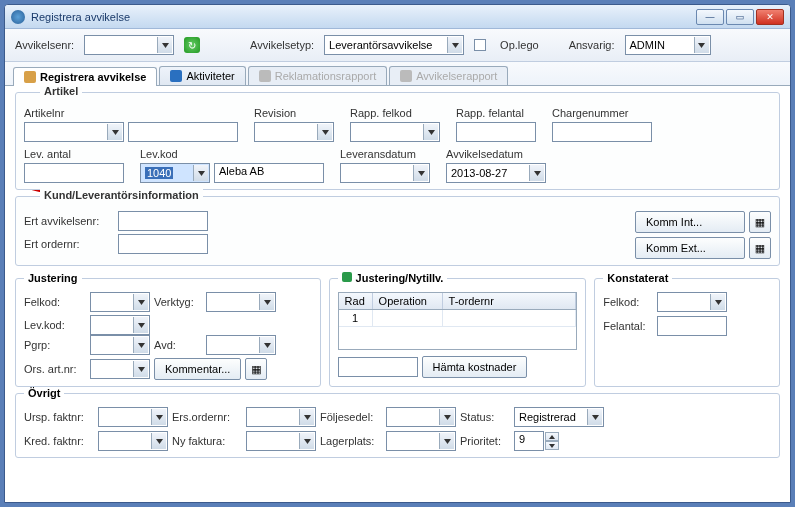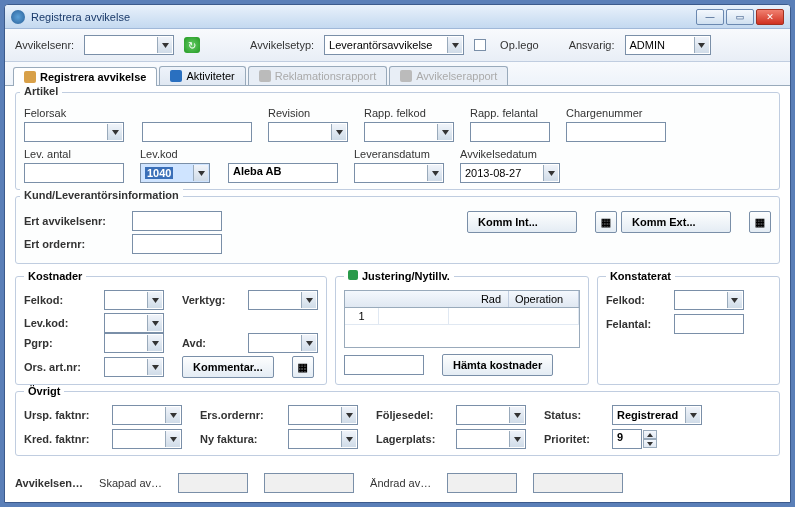--- a/index.html
+++ b/index.html
@@ -25,43 +25,43 @@
 .tab { padding: 3px 10px; border:1px solid #9ab; border-bottom:none; margin-right:2px; border-radius:3px 3px 0 0; display:flex; align-items:center; gap:4px; background: linear-gradient(#eef3fa,#e0e8f2); cursor:pointer; }
 .tab.active { background:#fff; font-weight:bold; position:relative; top:1px; }
 .tab.disabled { color:#aaa; background:#e8eef6; }
 .tab-icon { width:12px; height:12px; border-radius:2px; }
 .ti-reg { background:#d8a048; }
 .ti-act { background:#2a70c0; }
 .ti-cost { background:#2a9a4a; }
 .ti-rep { background:#bbb; }
 .content { padding: 6px 10px; position:relative; height: calc(100% - 24px - 34px - 24px); overflow:hidden; background:#fff; }
 .group { border:1px solid #c0cde0; border-radius:3px; margin-bottom:6px; padding: 14px 8px 6px 8px; position:relative; background:#fdfefe; }
-.group > .gtitle { position:absolute; top:-8px; left:4px; background:#fdfefe; padding:0 4px; font-weight:bold; color:#333; }
+.group > .gtitle { position:absolute; top:-8px; left:24px; background:#fdfefe; padding:0 4px; font-weight:bold; color:#333; }
 .row { display:flex; gap:16px; align-items:flex-start; }
 .col { display:flex; flex-direction:column; gap:2px; }
 .field-label { color:#333; margin-bottom:1px; }
 .btn { height:22px; border:1px solid #7a8fa8; background: linear-gradient(#fdfefe,#e4ecf4); border-radius:2px; padding: 0 10px; display:inline-flex; align-items:center; cursor:pointer; }
 .btn.small-sq { width:22px; padding:0; justify-content:center; }
 .grid { border:1px solid #9ab; background:#fff; }
-.grid-head { display:flex; background:linear-gradient(#f4f8fd,#e0e8f2); border-bottom:1px solid #9ab;justify-content:flex-end; }
+.grid-head { display:flex; background:linear-gradient(#f4f8fd,#e0e8f2); border-bottom:1px solid #9ab; }
 .grid-head div { padding:2px 6px; border-right:1px solid #c0cde0; }
 .grid-row { display:flex; }
 .grid-row div { padding:2px 6px; border-right:1px solid #e0e8f2; border-bottom:1px solid #e0e8f2; }
 .circle { position:absolute; border:3px solid #c00; border-radius:50%; pointer-events:none; }
 .circle1 { left:16px; top:82px; width:78px; height:26px; }
 .circle2 { left:272px; top:146px; width:90px; height:32px; }
 .footer { position:absolute; left:10px; right:10px; bottom:8px; display:flex; align-items:center; gap: 16px; }
 .spin { display:inline-flex; align-items:center; }
 .spin .txt { width:30px; }
 .spin .spbtns { display:flex; flex-direction:column; margin-left:1px;}
 .spin .sb { width:14px; height:9px; border:1px solid #9ab; background:linear-gradient(#f4f8fd,#e0e8f2); display:flex; align-items:center; justify-content:center; cursor:pointer;}
 .sb svg { width:6px; height:4px; fill:#333; }
 fieldset.inline-group { border:1px solid #c0cde0; border-radius:3px; padding: 8px 8px 6px 8px; margin:0;}
 fieldset.inline-group legend { font-weight:bold; padding:0 4px; }
-.flex-gap { display:flex; gap:18px; align-items:center;font-weight:bold; }
+.flex-gap { display:flex; gap:4px; align-items:center; }
 </style>
 </head>
 <body>
 
 <div class="window">
   <div class="titlebar">
     <div class="app-icon"></div>
     <div class="title">Registrera avvikelse</div>
     <div class="wbuttons">
       <div class="wbtn">—</div>
@@ -125,21 +125,21 @@
   </div>
 
   <div class="content">
     <div class="circle circle1"></div>
     <div class="circle circle2"></div>
 
     <div class="group">
       <div class="gtitle">Artikel</div>
       <div class="row">
         <div class="col">
-          <span class="field-label">Felorsak</span>
+          <span class="field-label">Artikelnr</span>
           <div class="flex-gap">
             <div class="combo" style="width:100px">
                 <span></span>
                 <div class="dropbtn">
                   <svg viewBox="0 0 7 5">
                     <path d="M0 0h7L3.5 5z"></path>
                   </svg>
                 </div>
               </div>
             <div class="txt" style="width:110px"></div>
@@ -226,40 +226,40 @@
         <div>
           <div class="flex-gap" style="margin-bottom:3px">
               <span class="lbl" style="width:90px">Ert avvikelsenr:</span>
               <div class="txt" style="width:90px"></div>
             </div>
           <div class="flex-gap" style="margin-bottom:3px">
               <span class="lbl" style="width:90px">Ert ordernr:</span>
               <div class="txt" style="width:90px"></div>
             </div>
         </div>
-        <div style="display:flex; flex-direction:row; gap:4px">
+        <div style="display:flex; flex-direction:column; gap:4px">
           <div class="flex-gap">
               <div class="btn" style="width:110px">
                 <span>Komm Int...</span>
               </div>
               <div class="btn small-sq">▦</div>
             </div>
           <div class="flex-gap">
               <div class="btn" style="width:110px">
                 <span>Komm Ext...</span>
               </div>
               <div class="btn small-sq">▦</div>
             </div>
         </div>
       </div>
     </div>
 
     <div style="display:flex; gap:8px">
       <fieldset class="inline-group" style="flex:1.2">
-        <legend>Kostnader</legend>
+        <legend>Justering</legend>
         <div class="flex-gap" style="margin-bottom:3px">
             <span class="lbl" style="width:62px">Felkod:</span>
             <div class="combo" style="width:60px">
               <span></span>
               <div class="dropbtn">
                 <svg viewBox="0 0 7 5">
                   <path d="M0 0h7L3.5 5z"></path>
                 </svg>
               </div>
             </div>
@@ -320,20 +320,21 @@
             <div class="btn small-sq">▦</div>
           </div>
       </fieldset>
 
       <fieldset class="inline-group" style="flex:1">
         <legend><span style="display:inline-block;width:10px;height:10px;background:#2a9a4a;border-radius:2px;margin-right:4px"></span><span>Justering/Nytillv.</span></legend>
         <div class="grid">
           <div class="grid-head">
             <div style="width:34px">Rad</div>
             <div style="width:70px">Operation</div>
+            <div style="flex:1">T-ordernr</div>
           </div>
           <div class="grid-row">
             <div style="width:34px;text-align:center">1</div>
             <div style="width:70px"></div>
             <div style="flex:1"></div>
           </div>
           <div style="height:22px"></div>
         </div>
         <div class="flex-gap" style="margin-top:6px">
           <div class="txt" style="width:80px"></div>
@@ -443,23 +444,14 @@
               <div class="sb">
                 <svg viewBox="0 0 6 4">
                   <path d="M0 0h6L3 4z"></path>
                 </svg>
               </div>
             </div>
         </div>
       </div>
     </fieldset>
 
-    <div class="footer">
-      <span class="lbl" style="font-weight:bold">Avvikelsen…</span>
-      <span class="lbl">Skapad av…</span>
-      <div class="txt" style="width:70px;background:#f0f0f0"></div>
-      <div class="txt" style="width:90px;background:#f0f0f0"></div>
-      <span class="lbl">Ändrad av…</span>
-      <div class="txt" style="width:70px;background:#f0f0f0"></div>
-      <div class="txt" style="width:90px;background:#f0f0f0"></div>
-    </div>
   </div>
 </div>
 
 </body></html>

